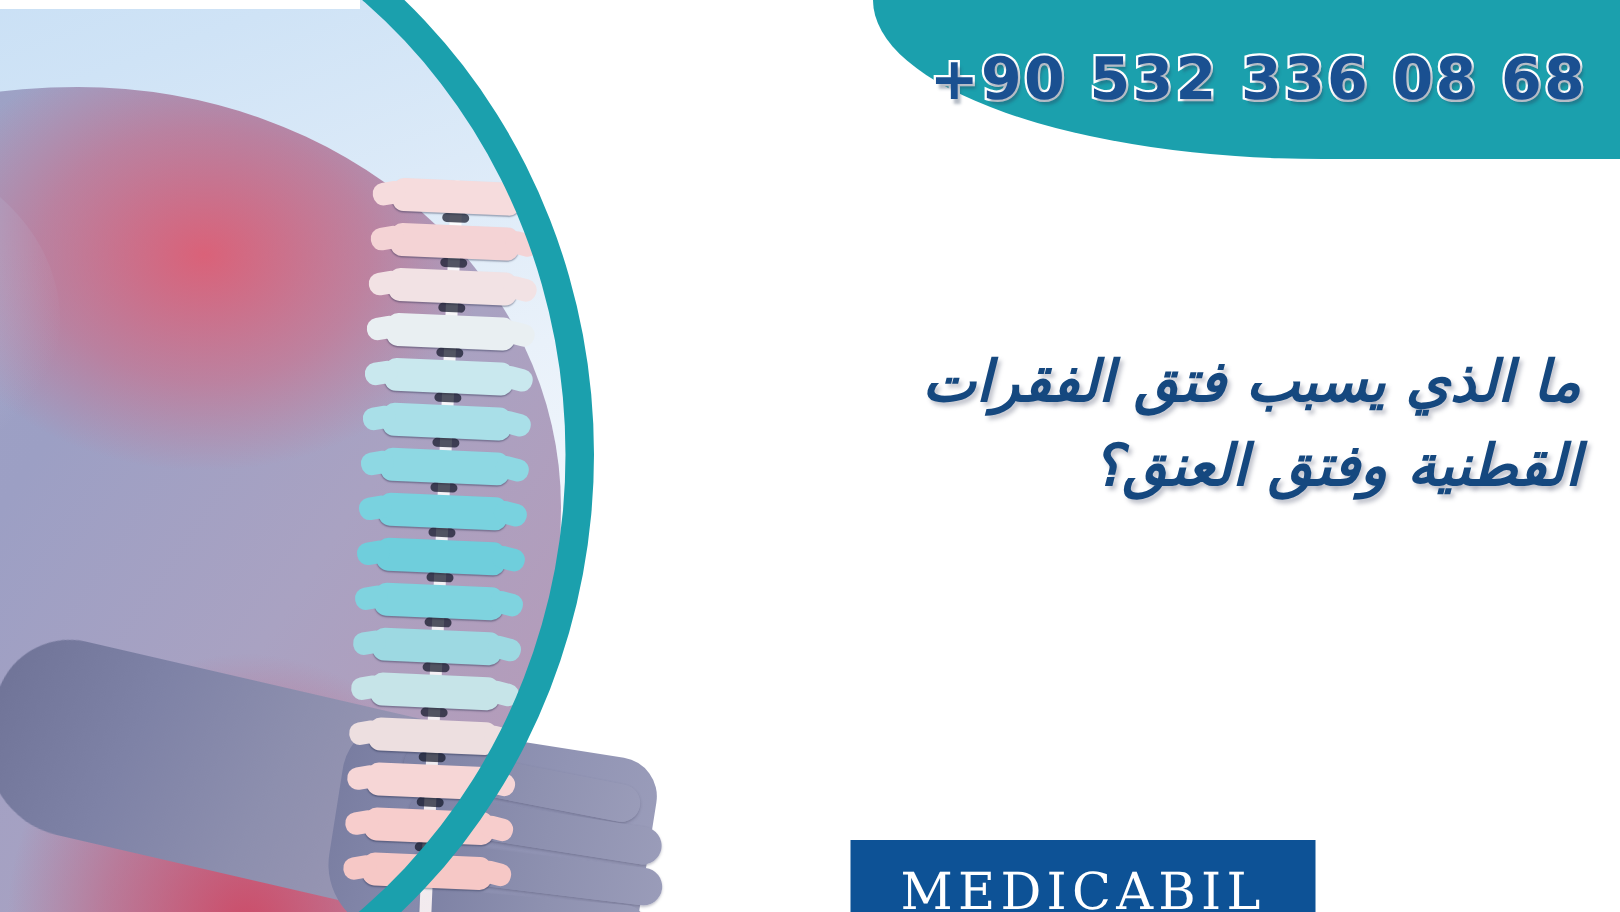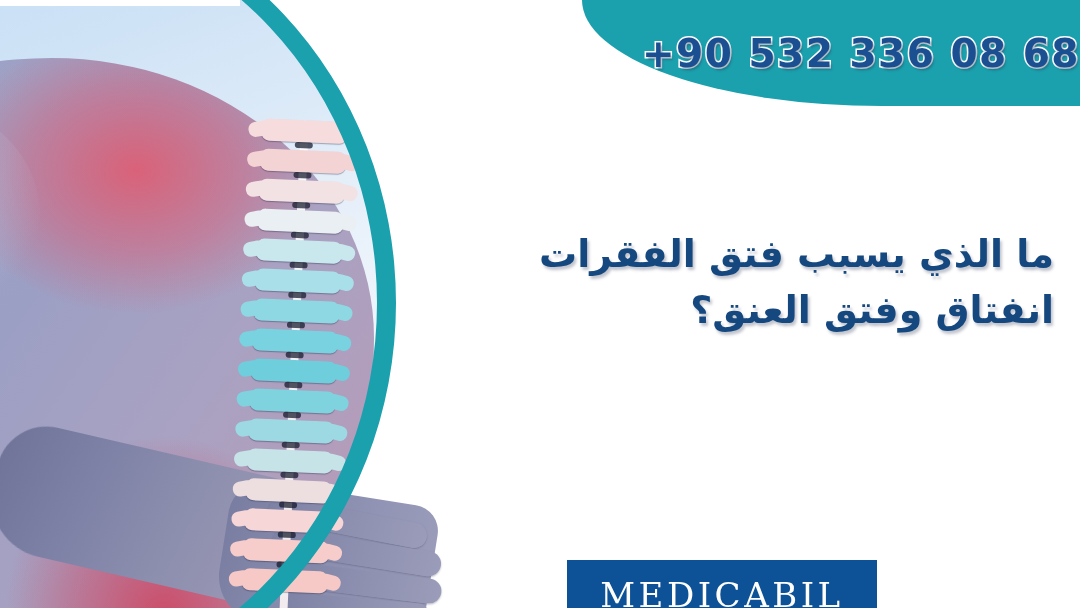--- a/index.html
+++ b/index.html
@@ -133,20 +133,21 @@
   
   .phone-banner{
     position:absolute;
     right:0; top:0;
     width:498px; height:106px;
     background:#1ba0ad;
     border-bottom-left-radius:300px 106px;
     display:flex;
     align-items:center;
     justify-content:flex-end;
+    padding-right:22px;
     box-sizing:border-box;
   }
   .phone-number{
     font-family:"DejaVu Sans","Liberation Sans",sans-serif;
     font-size:39px;
     font-weight:700;
     letter-spacing:1.5px;
     color:#1a5091;
     -webkit-text-stroke:3px #ffffff;
     paint-order:stroke fill;
@@ -161,21 +162,21 @@
     width:650px;
     direction:rtl;
     text-align:right;
     color:#15487f;
     font-family:"DejaVu Sans","Liberation Sans",sans-serif;
     font-size:38px;
     font-weight:700;
     line-height:1.48;
     text-shadow:2px 3px 3px rgba(120,125,145,.45);
   }
-  .headline .ln{display:block;white-space:nowrap;}
+  .headline .ln{display:block;white-space:nowrap;font-style:italic;}
 
   
   .logo{
     position:absolute;
     left:567px; top:532px;
     width:310px; height:55px;
     background:#0d5296;
     display:flex;
     align-items:flex-end;
     justify-content:center;
@@ -245,20 +246,20 @@
 
   <div class="teal-arc"></div>
   <div class="arc-mask-top"></div>
 
   <div class="phone-banner">
     <span class="phone-number">+90 532 336 08 68</span>
   </div>
 
   <div class="headline">
     <span class="ln">ما الذي يسبب فتق الفقرات</span>
-    <span class="ln">انفتاق وفتق العنق؟</span>
+    <span class="ln">القطنية وفتق العنق؟</span>
   </div>
 
   <div class="logo">
     <span class="logo-text">MEDICABIL</span>
   </div>
 
 </div>
 
 </body></html>

